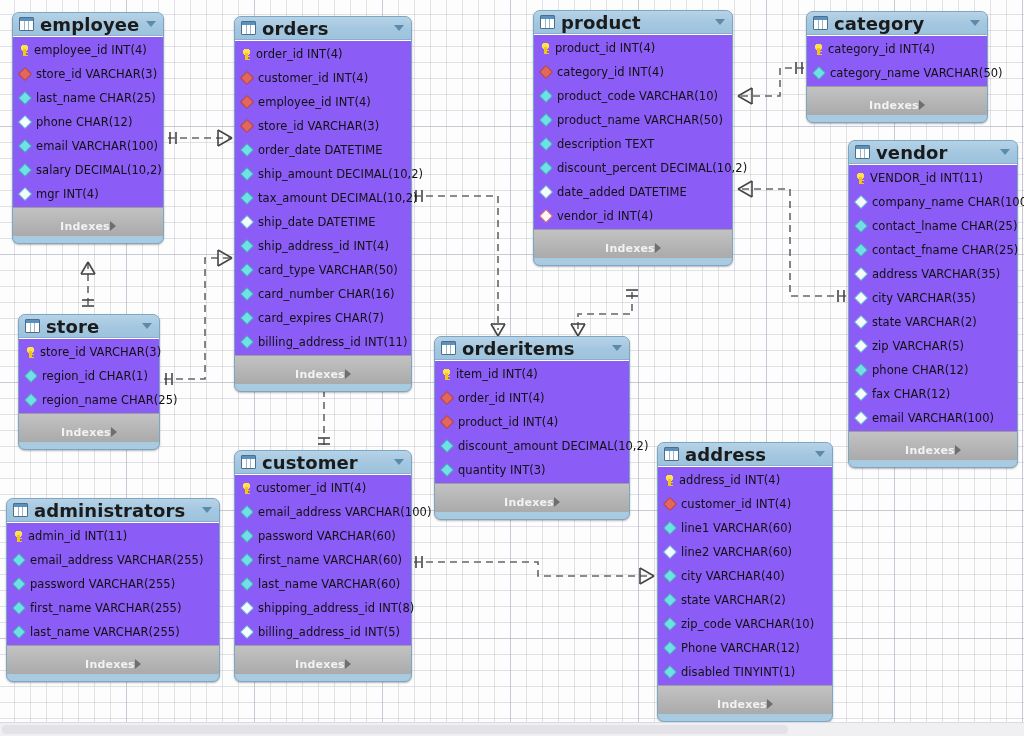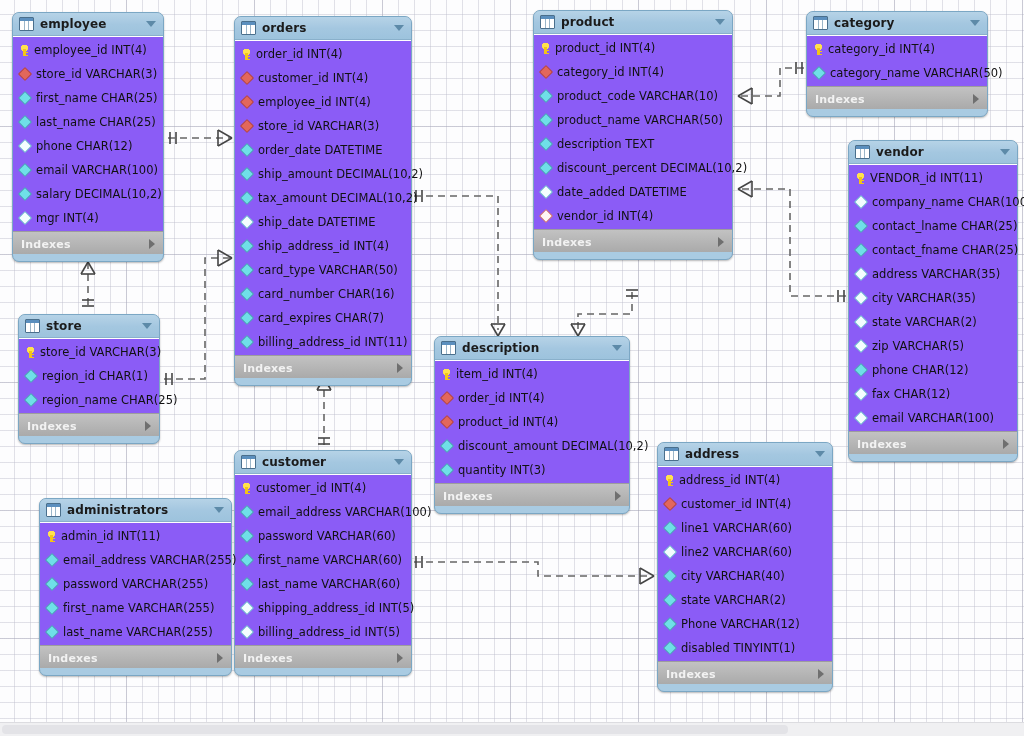--- a/index.html
+++ b/index.html
@@ -43,21 +43,21 @@
     position:relative;overflow:hidden;
   }
   .tbl-icon::before{
     content:"";position:absolute;left:0;top:0;right:0;height:3px;background:#5b8fbe;
   }
   .tbl-icon::after{
     content:"";position:absolute;left:4px;top:3px;bottom:0;width:1px;background:#9bb6c9;
     box-shadow:4px 0 0 0 #9bb6c9;
   }
   .tbl-name{
-    font-size:12px;font-weight:bold;color:#1b1b1b;letter-spacing:0.1px;
+    font-size:18px;font-weight:bold;color:#1b1b1b;letter-spacing:0.1px;
     white-space:nowrap;flex:1 1 auto;
   }
   .caret{
     width:0;height:0;flex:0 0 auto;
     border-left:5px solid transparent;border-right:5px solid transparent;
     border-top:6px solid #5d8aa8;
   }
   .cols{
     background:#8b5cf6;border-top:1px solid #ffffff;
     padding:1px 0 1px 0;
@@ -96,22 +96,22 @@
   .ck.nl{
     background:#f4feff;border:1px solid #74c4cf;
     transform:rotate(45deg);width:8px;height:8px;margin-right:6px;border-radius:1px;
   }
   
   .ck.nfk{
     background:#fff6f5;border:1px solid #d4736a;
     transform:rotate(45deg);width:8px;height:8px;margin-right:6px;border-radius:1px;
   }
   .idx{
-    height:20px;display:flex;align-items:center;justify-content:space-between;
-    padding:2px 8px 0 8px;
+    height:20px;display:flex;align-items:center;justify-content:center;
+    padding:8px 8px 0 8px;
     background:linear-gradient(to bottom,#c2c2c2 0%,#b6b6b6 50%,#aaaaaa 100%);
     border-top:1px solid #9d9d9d;
   }
   .idx-lbl{font-size:11px;font-weight:bold;color:#f2f2f2;letter-spacing:0.2px;}
   .idx-arrow{
     width:0;height:0;border-top:5px solid transparent;border-bottom:5px solid transparent;
     border-left:6px solid #6f6f6f;
   }
   #hscroll{
     position:absolute;left:0;bottom:0;width:1024px;height:13px;
@@ -247,24 +247,20 @@
           <div class="col">
             <span class="ck pk"></span>
             <span class="col-txt">employee_id INT(4)</span>
           </div>
           <div class="col">
             <span class="ck fk"></span>
             <span class="col-txt">store_id VARCHAR(3)</span>
           </div>
           <div class="col">
             <span class="ck nn"></span>
-            <span class="col-txt">first_name CHAR(25)</span>
-          </div>
-          <div class="col">
-            <span class="ck nn"></span>
             <span class="col-txt">last_name CHAR(25)</span>
           </div>
           <div class="col">
             <span class="ck nl"></span>
             <span class="col-txt">phone CHAR(12)</span>
           </div>
           <div class="col">
             <span class="ck nn"></span>
             <span class="col-txt">email VARCHAR(100)</span>
           </div>
@@ -491,21 +487,21 @@
           </div>
         </div>
         <div class="idx">
           <span class="idx-lbl">Indexes</span>
           <span class="idx-arrow"></span>
         </div>
       </div>
       <div class="tbl" style="left: 434px; top: 336px; width: 196px;">
         <div class="tbl-hdr">
           <span class="tbl-icon"></span>
-          <span class="tbl-name">description</span>
+          <span class="tbl-name">orderitems</span>
           <span class="caret"></span>
         </div>
         <div class="cols">
           <div class="col">
             <span class="ck pk"></span>
             <span class="col-txt">item_id INT(4)</span>
           </div>
           <div class="col">
             <span class="ck fk"></span>
             <span class="col-txt">order_id INT(4)</span>
@@ -554,20 +550,24 @@
           <div class="col">
             <span class="ck nn"></span>
             <span class="col-txt">city VARCHAR(40)</span>
           </div>
           <div class="col">
             <span class="ck nn"></span>
             <span class="col-txt">state VARCHAR(2)</span>
           </div>
           <div class="col">
             <span class="ck nn"></span>
+            <span class="col-txt">zip_code VARCHAR(10)</span>
+          </div>
+          <div class="col">
+            <span class="ck nn"></span>
             <span class="col-txt">Phone VARCHAR(12)</span>
           </div>
           <div class="col">
             <span class="ck nn"></span>
             <span class="col-txt">disabled TINYINT(1)</span>
           </div>
         </div>
         <div class="idx">
           <span class="idx-lbl">Indexes</span>
           <span class="idx-arrow"></span>
@@ -595,33 +595,33 @@
           <div class="col">
             <span class="ck nn"></span>
             <span class="col-txt">first_name VARCHAR(60)</span>
           </div>
           <div class="col">
             <span class="ck nn"></span>
             <span class="col-txt">last_name VARCHAR(60)</span>
           </div>
           <div class="col">
             <span class="ck nl"></span>
-            <span class="col-txt">shipping_address_id INT(5)</span>
+            <span class="col-txt">shipping_address_id INT(8)</span>
           </div>
           <div class="col">
             <span class="ck nl"></span>
             <span class="col-txt">billing_address_id INT(5)</span>
           </div>
         </div>
         <div class="idx">
           <span class="idx-lbl">Indexes</span>
           <span class="idx-arrow"></span>
         </div>
       </div>
-      <div class="tbl" style="left: 6px; top: 498px; width: 193px; margin-left: 33px;">
+      <div class="tbl" style="left: 6px; top: 498px; width: 214px;">
         <div class="tbl-hdr">
           <span class="tbl-icon"></span>
           <span class="tbl-name">administrators</span>
           <span class="caret"></span>
         </div>
         <div class="cols">
           <div class="col">
             <span class="ck pk"></span>
             <span class="col-txt">admin_id INT(11)</span>
           </div>

